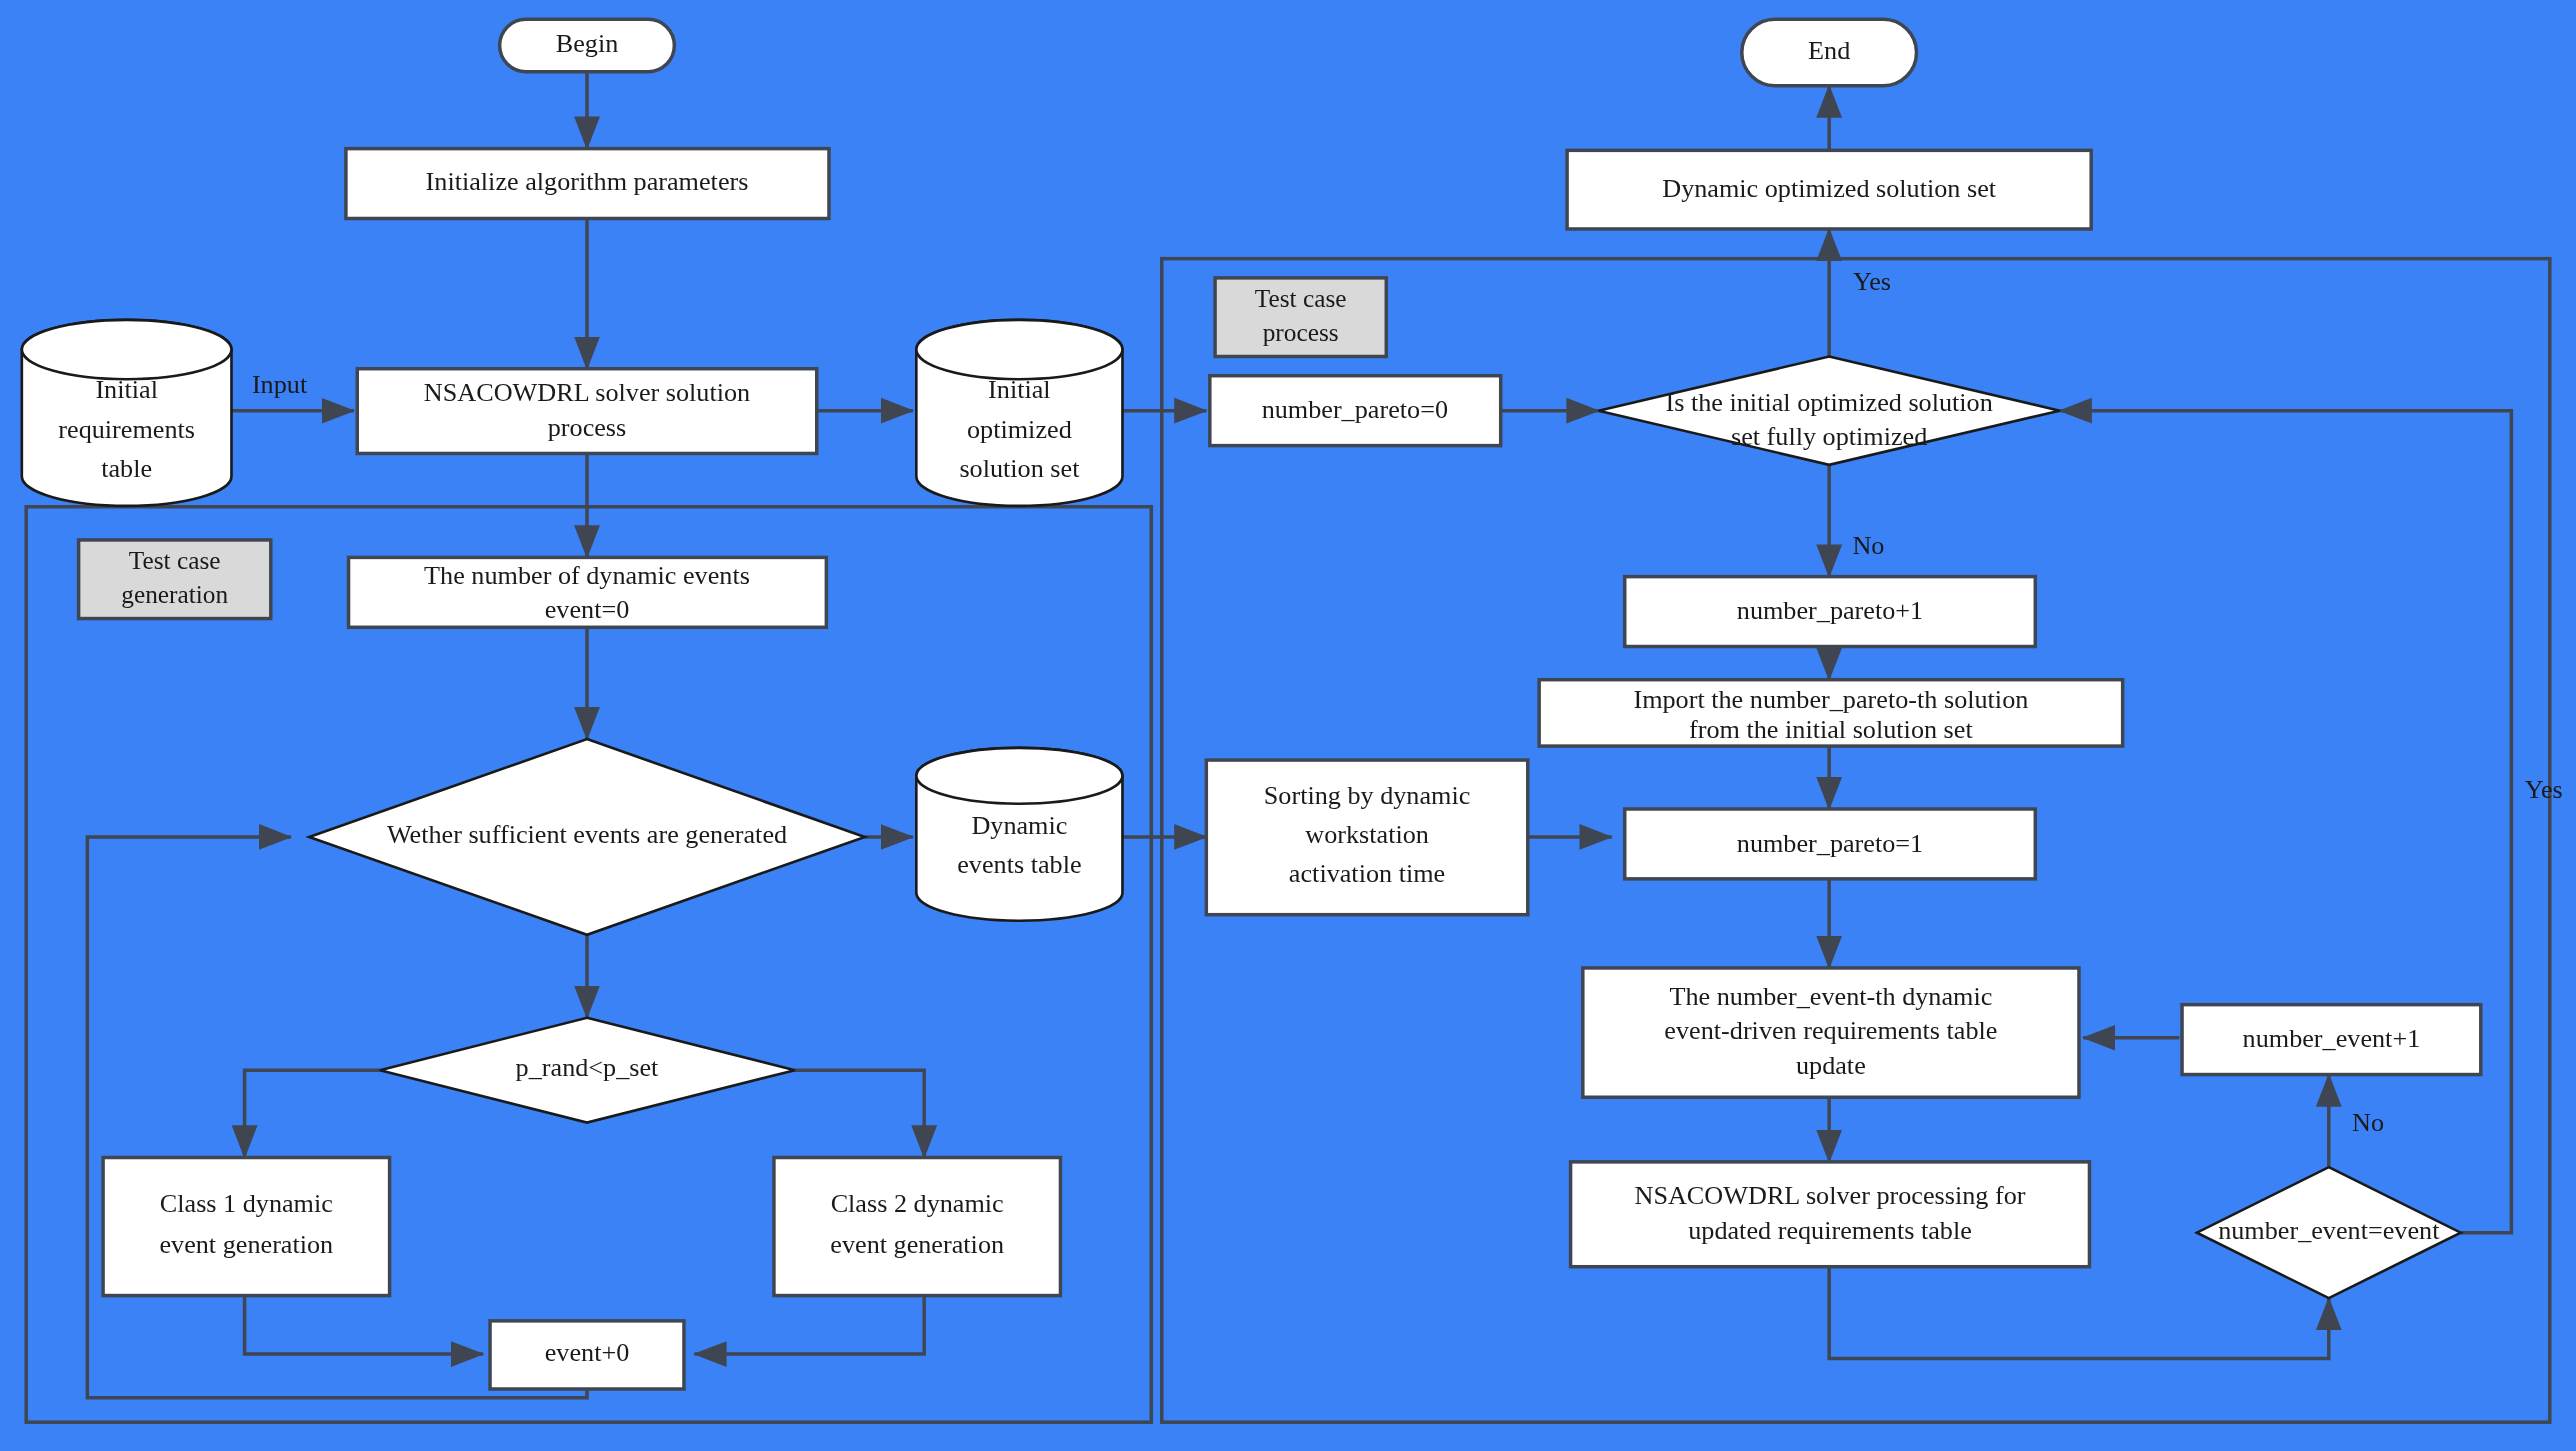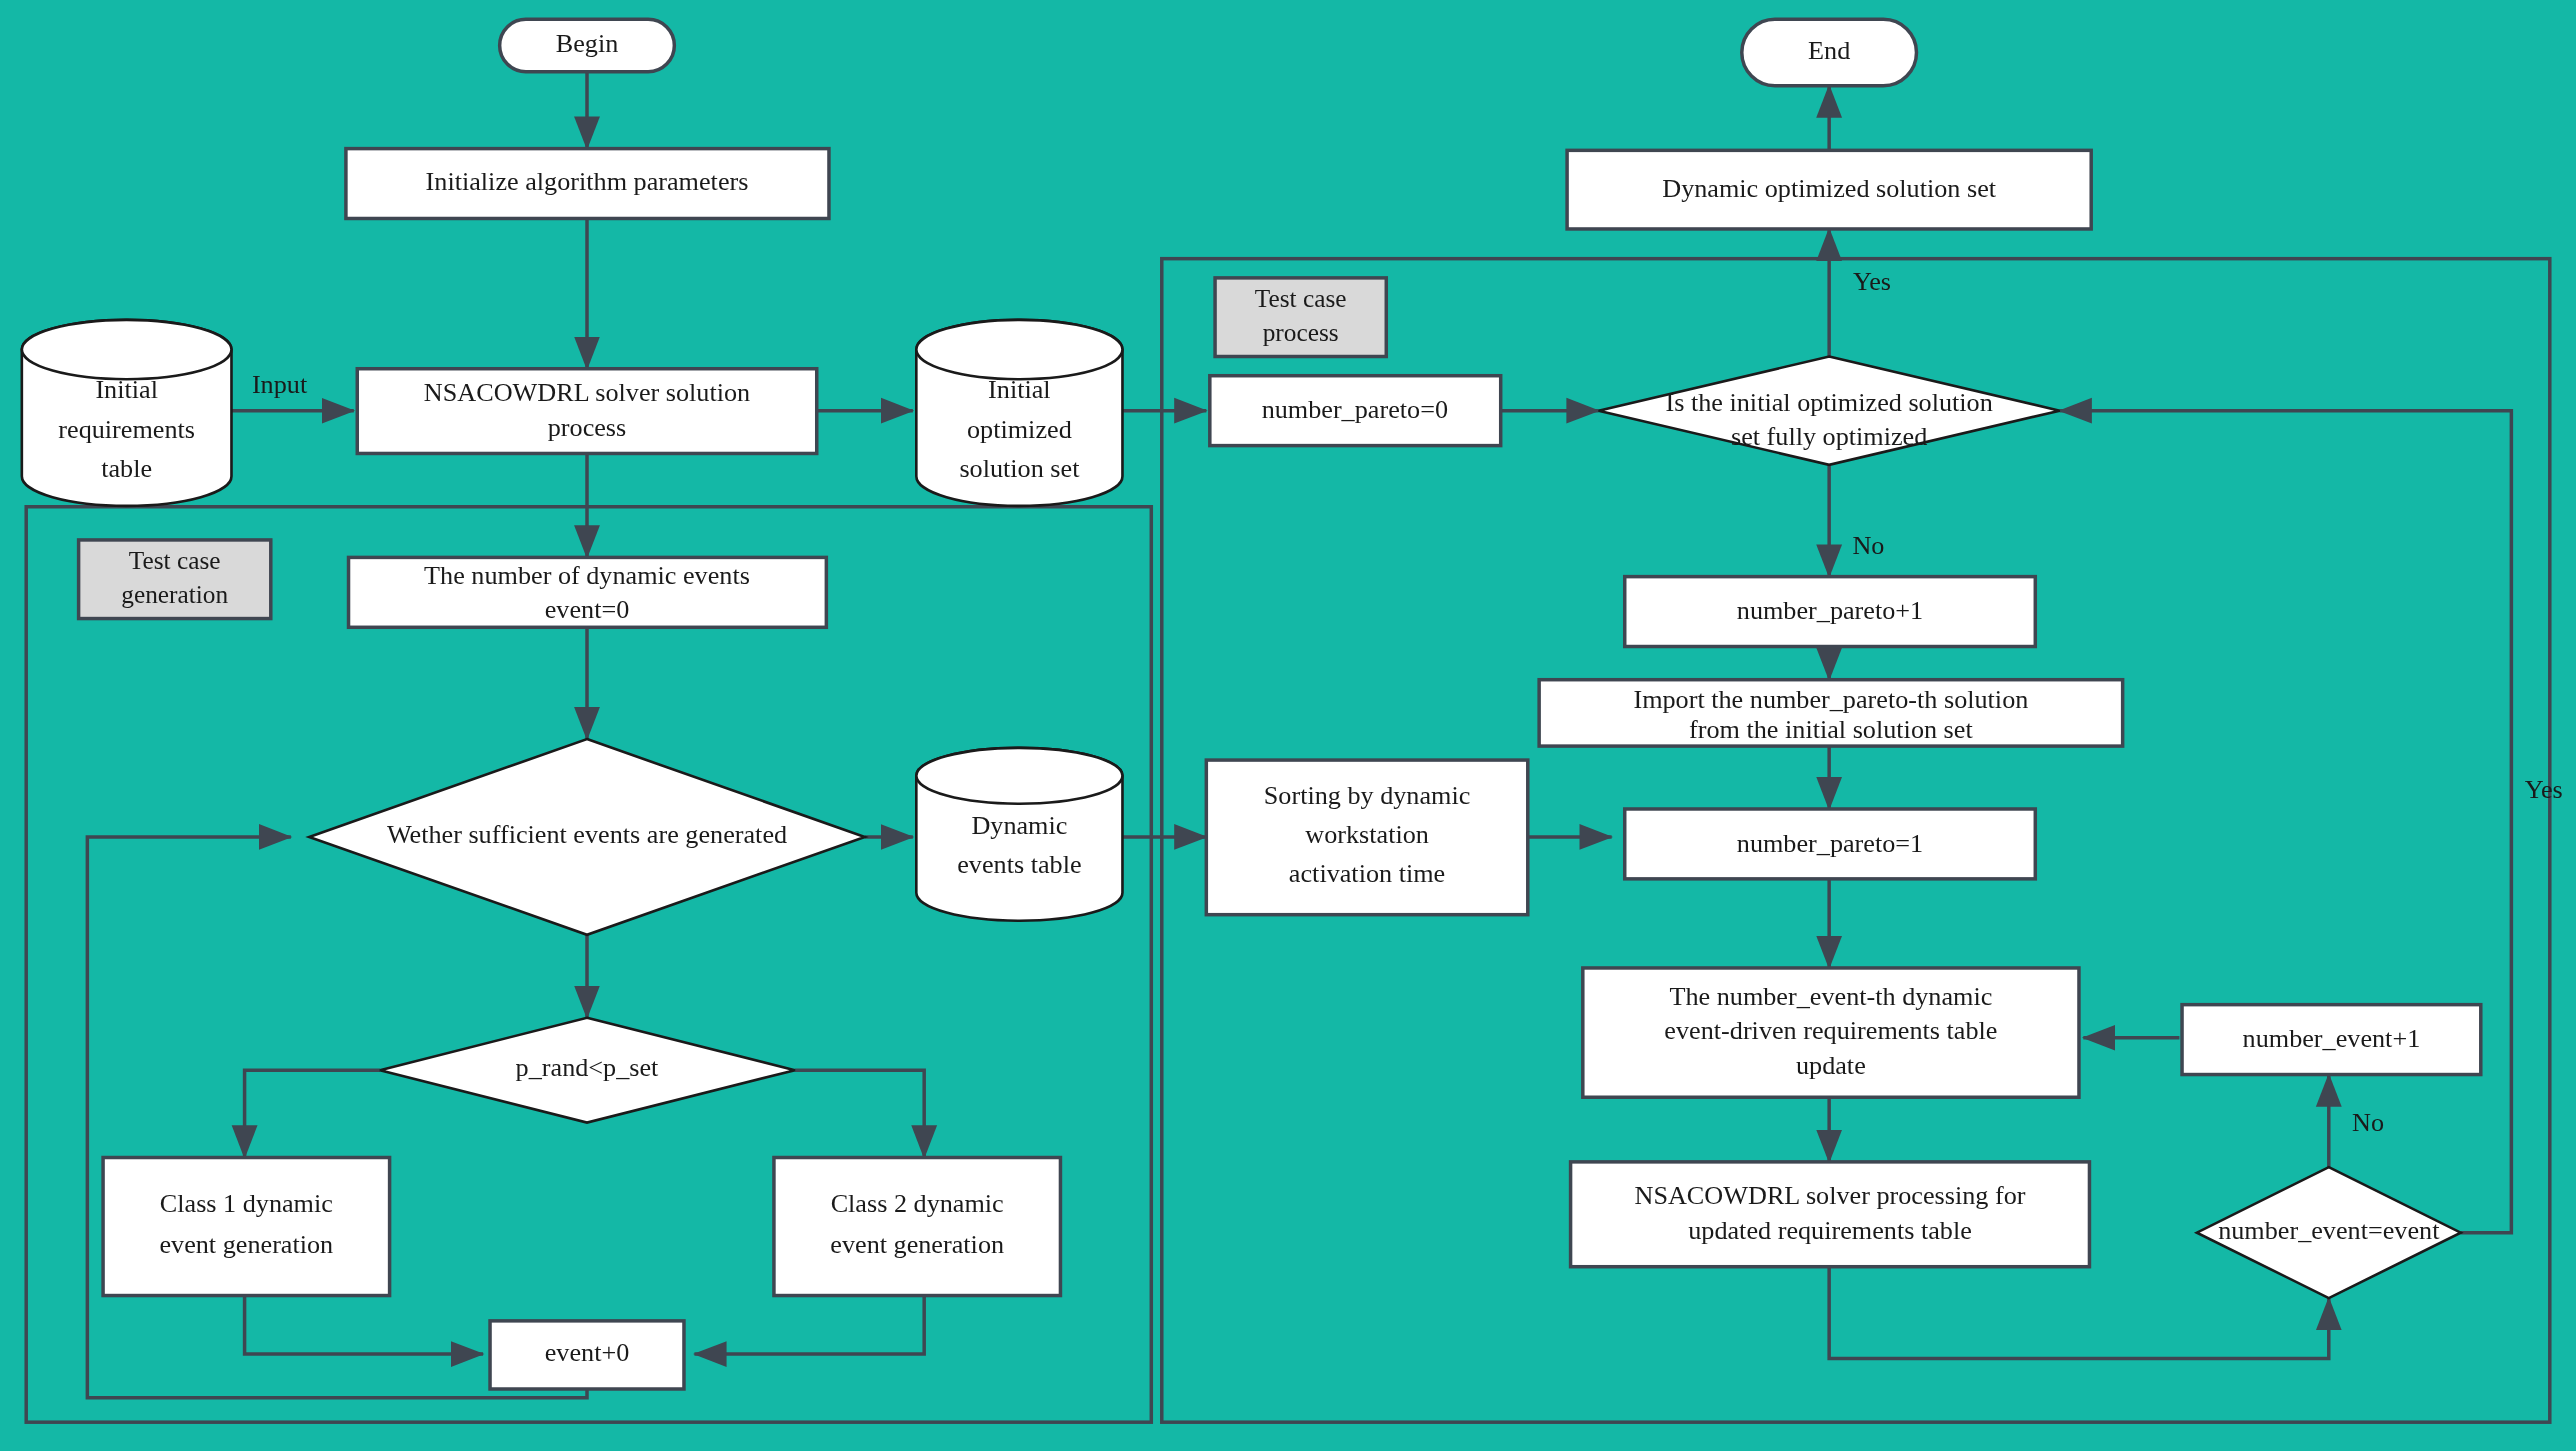--- a/index.html
+++ b/index.html
@@ -1,17 +1,17 @@
 <!DOCTYPE html>
 <html style="font-size:14px"><head>
 <meta charset="utf-8">
 <style>
   html,body{margin:0;padding:0;background:#ffffff;}
   body{font-family:"Liberation Serif", serif;}
-  #stage{position:relative;width:2576px;height:1452px;background:#14b8a6;overflow:hidden;}
+  #stage{position:relative;width:2576px;height:1452px;background:#3b82f6;overflow:hidden;}
   svg{display:block;width:2576px;height:1452px;}
   .nodetext{font-family:"Liberation Serif", serif;font-size:30px;fill:#1a1a1a;text-anchor:middle;dominant-baseline:middle;}
   .edgelabel{font-family:"Liberation Serif", serif;font-size:30px;fill:#1a1a1a;text-anchor:middle;dominant-baseline:middle;}
   .badgetext{font-family:"Liberation Serif", serif;font-size:29px;fill:#1a1a1a;text-anchor:middle;dominant-baseline:middle;}
   .shape{fill:#ffffff;stroke:#3f4651;stroke-width:4;}
   .shape-thin{fill:#ffffff;stroke:#1a1a1a;stroke-width:3;}
   .badge{fill:#d9d9d9;stroke:#3f4651;stroke-width:4;}
   .panel{fill:none;stroke:#3f4651;stroke-width:4;}
   .edge{stroke:#3f4651;stroke-width:4;fill:none;}
 </style>

